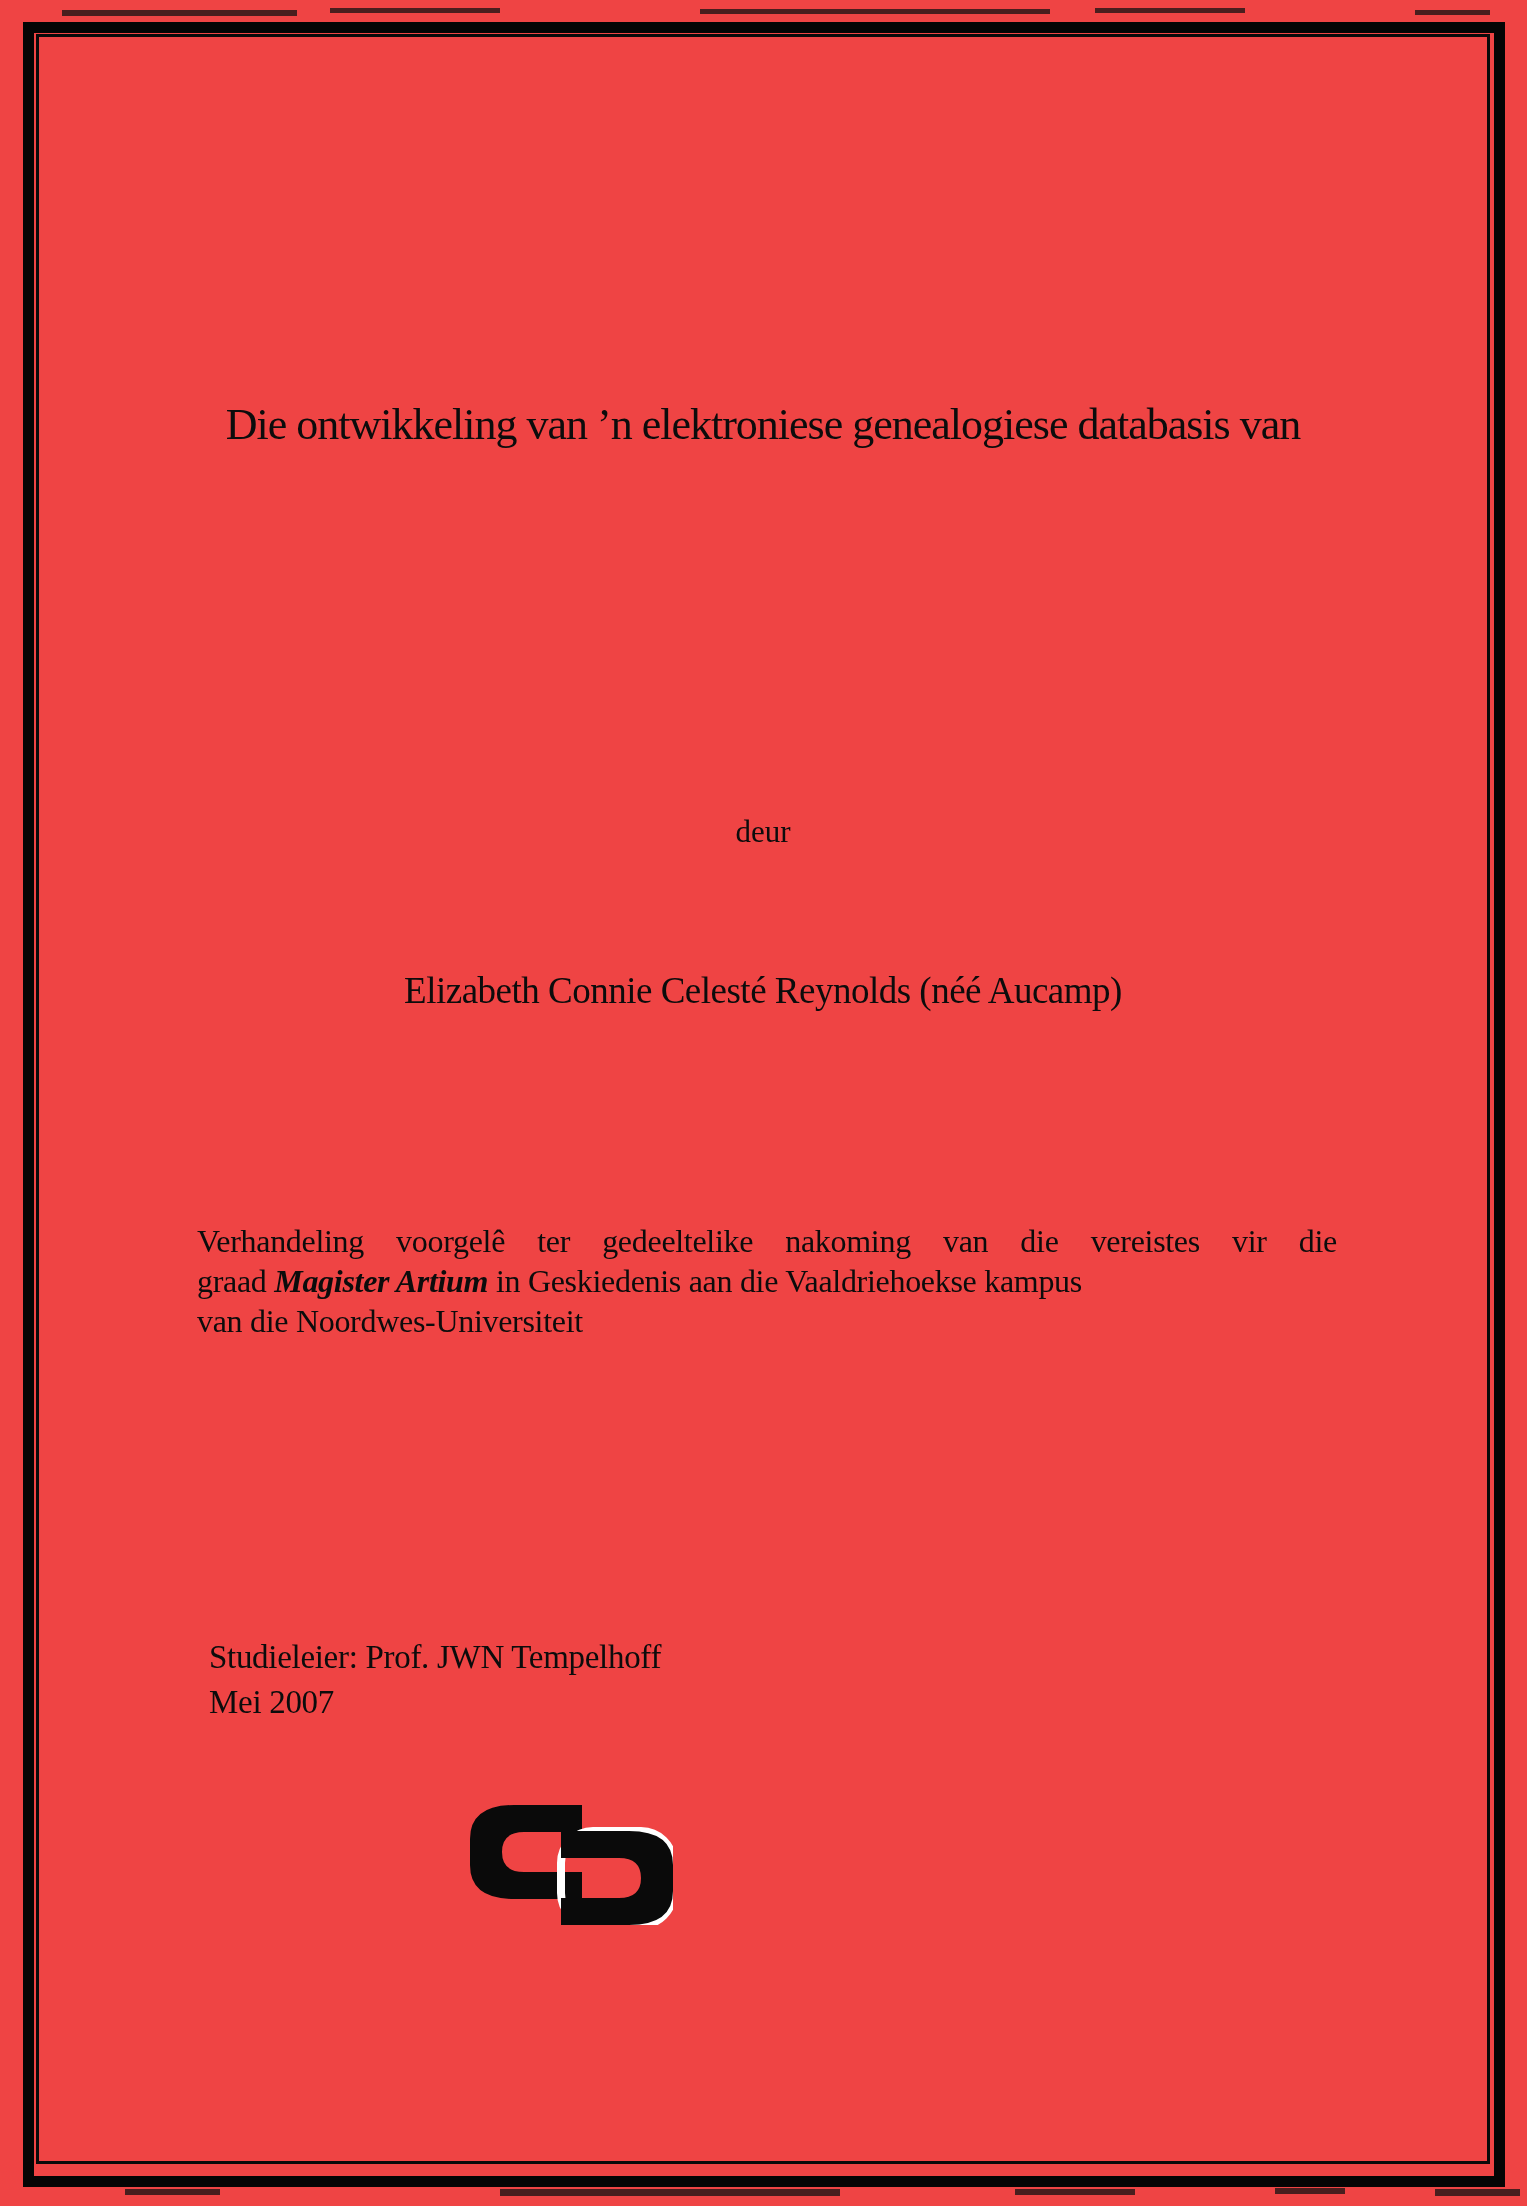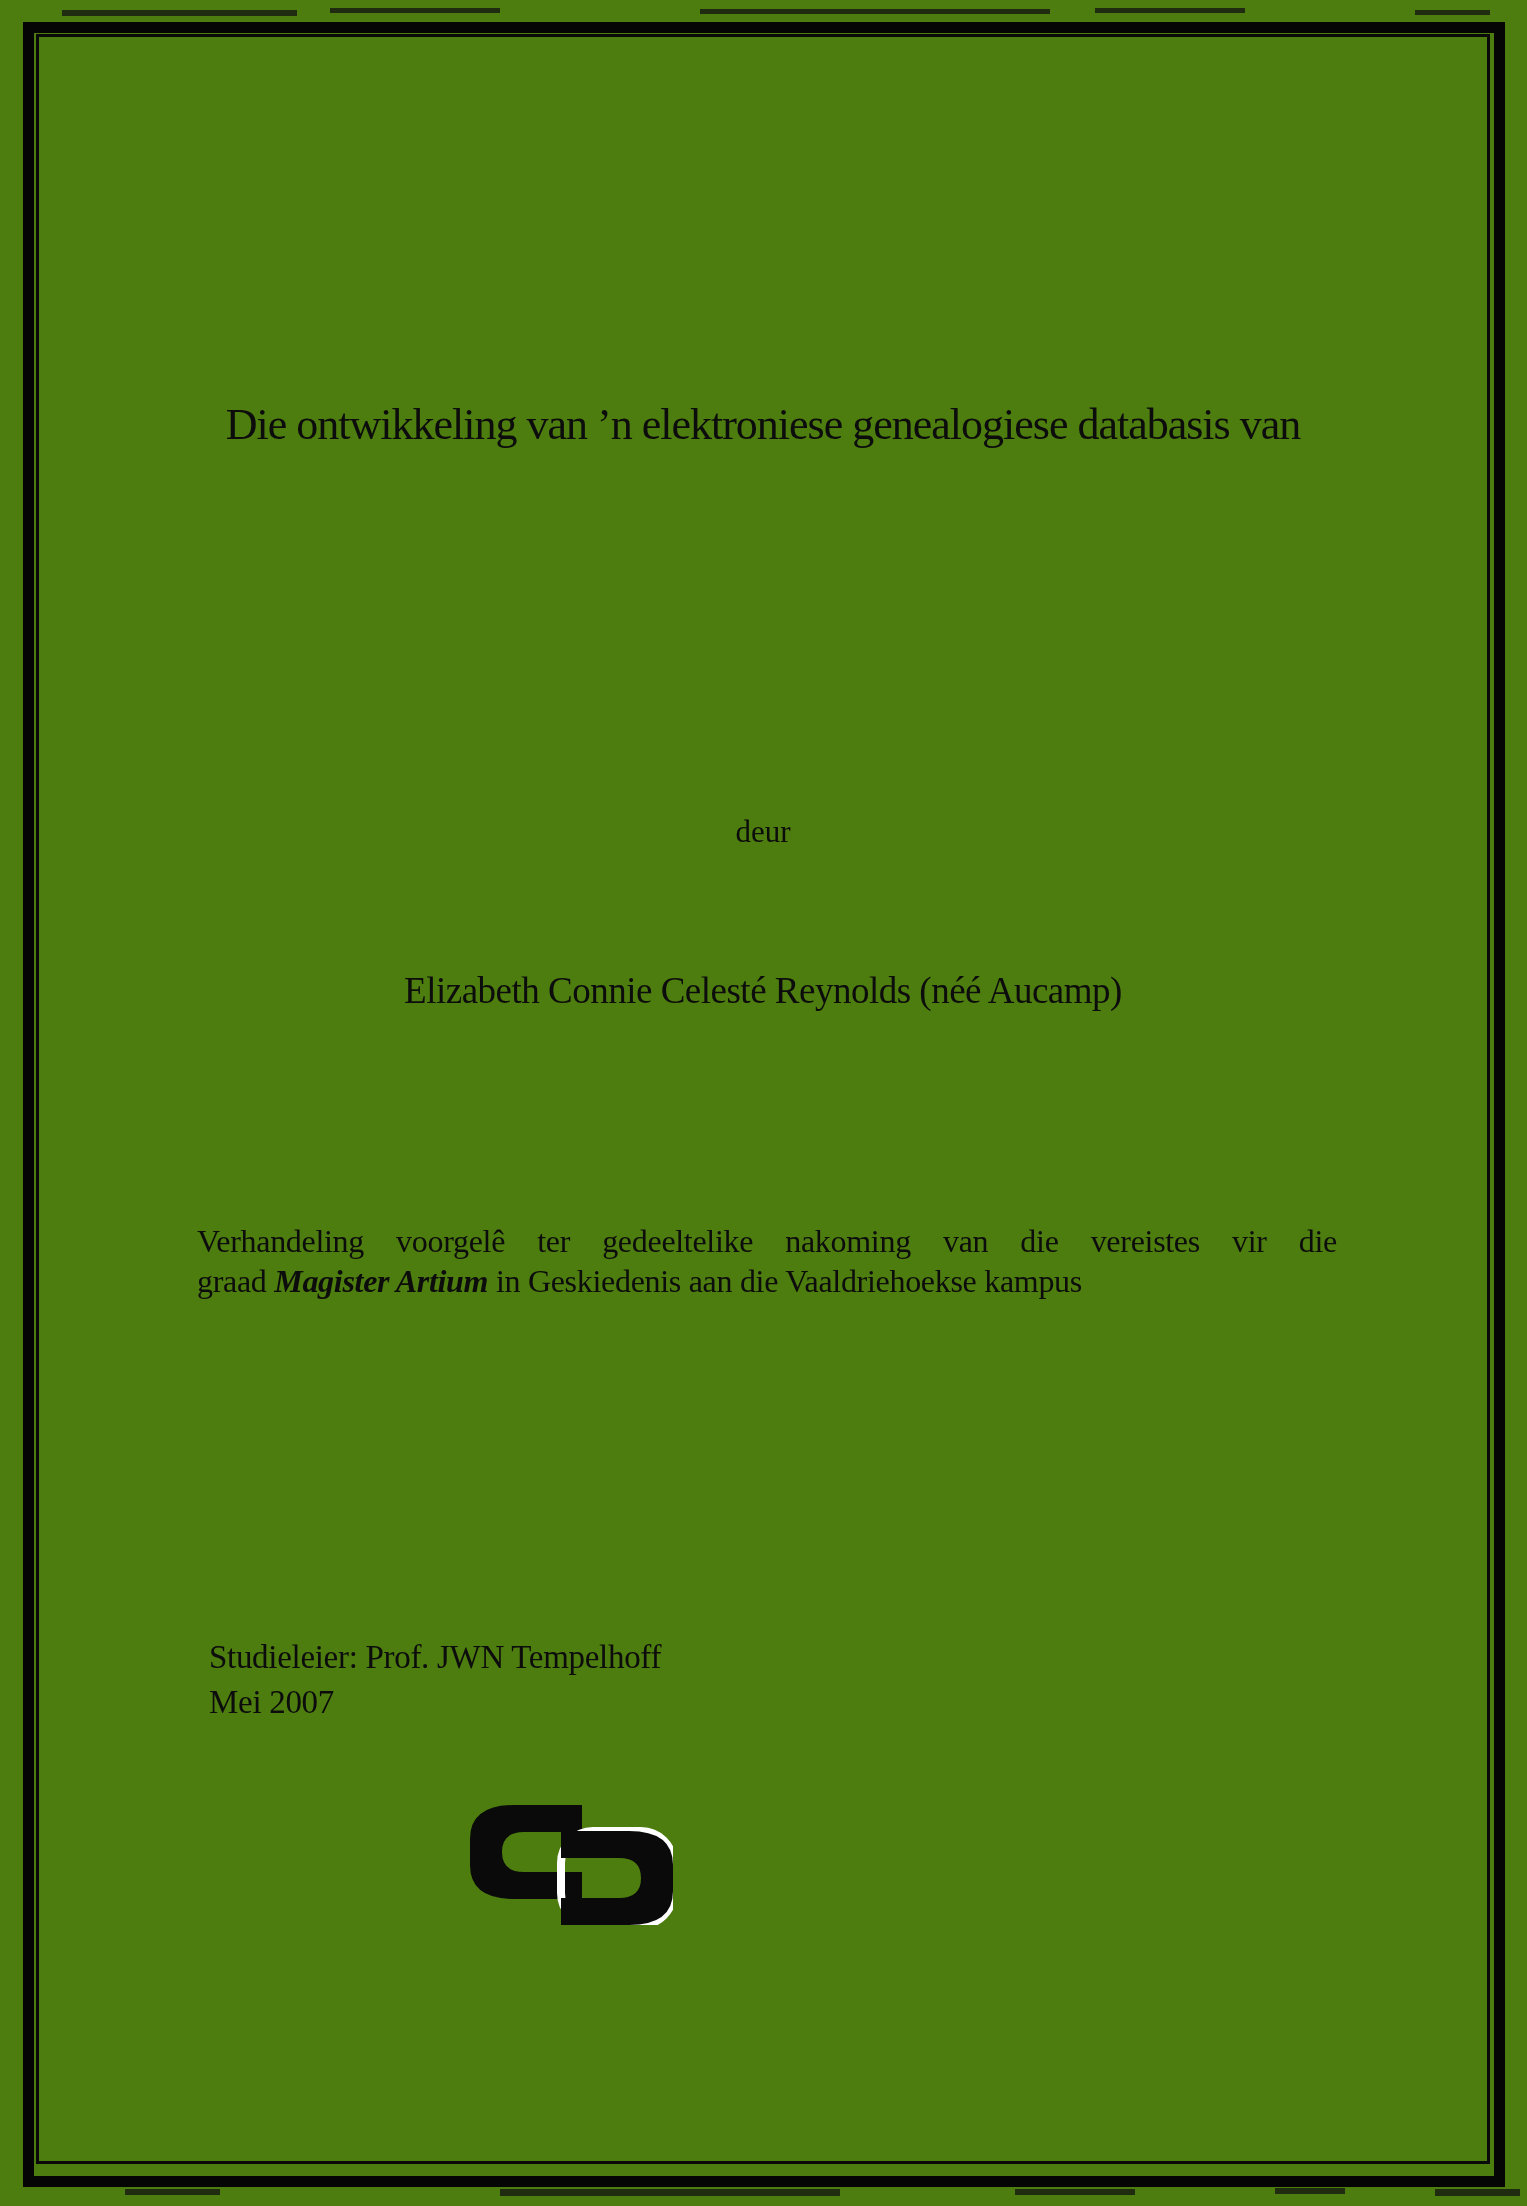--- a/index.html
+++ b/index.html
@@ -1,19 +1,19 @@
 <!DOCTYPE html>
 <html><head>
 <meta charset="utf-8">
 <style>
   html,body{margin:0;padding:0;background:#e8e8e8;}
   .page{
     position:relative;
     width:1527px;height:2206px;
-    background:#4d7c0f;
+    background:#ef4444;
     overflow:hidden;
     font-family:"Liberation Serif","DejaVu Serif",serif;
     color:#0c0c0c;
   }
   
   .frame-outer{
     position:absolute;left:23px;top:22px;width:1482px;height:2165px;
     border:11px solid #050505;box-sizing:border-box;
   }
   .frame-inner{
@@ -93,20 +93,21 @@
     <span class="title-line">Die ontwikkeling van ’n elektroniese genealogiese databasis van</span>
   </div>
 
   <div class="byline">deur</div>
 
   <div class="author">Elizabeth Connie Celesté Reynolds (néé Aucamp)</div>
 
   <div class="statement">
     <div class="just">Verhandeling voorgelê ter gedeeltelike nakoming van die vereistes vir die</div>
     <div><span>graad </span><span class="it">Magister Artium</span><span> in Geskiedenis aan die Vaaldriehoekse kampus</span></div>
+    <div>van die Noordwes-Universiteit</div>
   </div>
 
   <div class="supervisor-block">
     <div>Studieleier: Prof. JWN Tempelhoff</div>
     <div>Mei 2007</div>
   </div>
 
   <div class="logo">
     <svg class="logo-mark" viewBox="0 0 203 120" xmlns="http://www.w3.org/2000/svg" aria-hidden="true">
 

